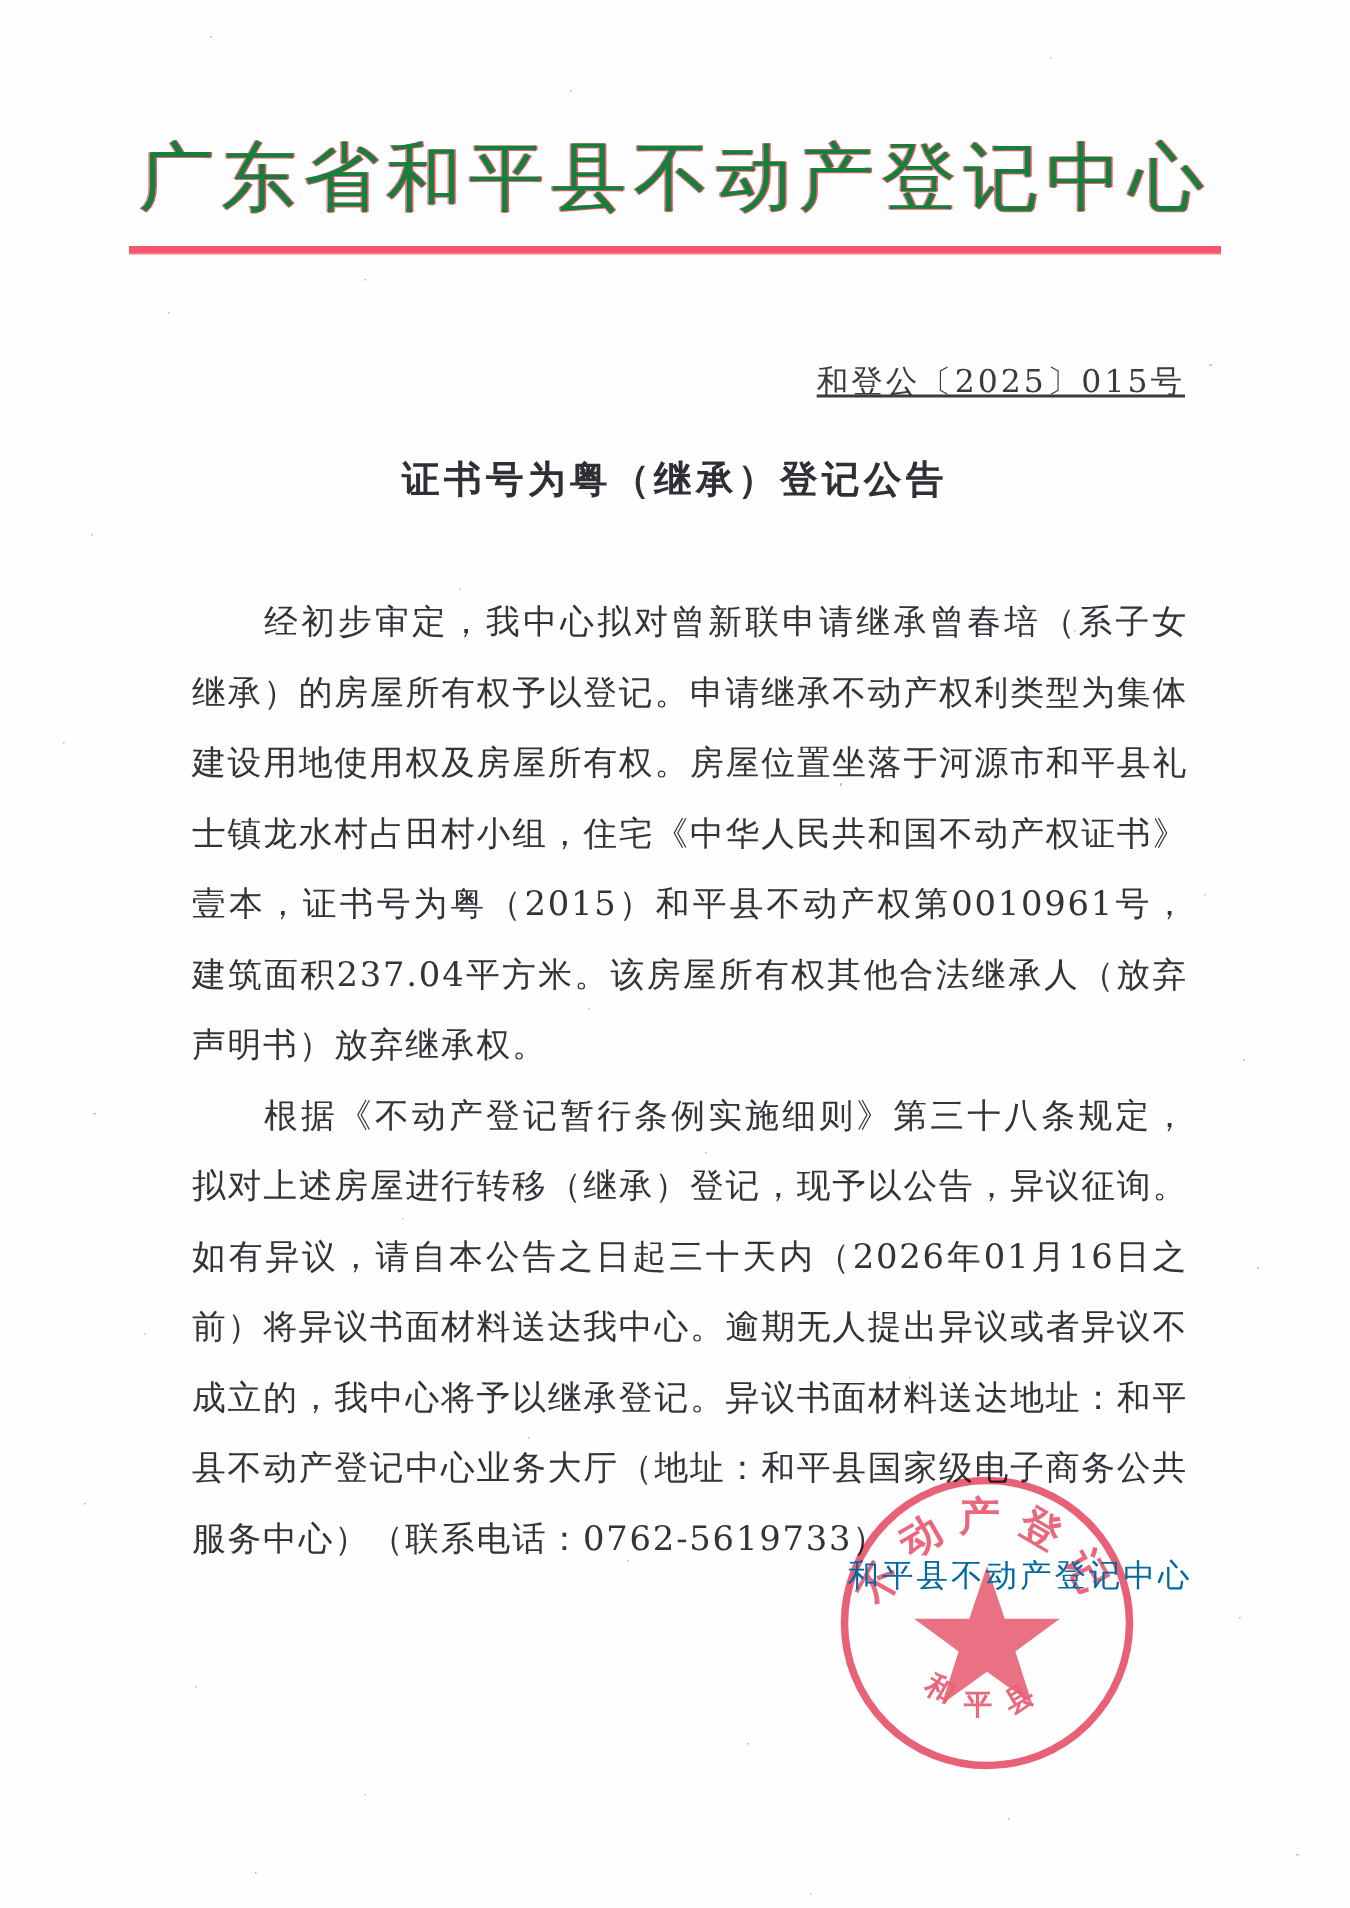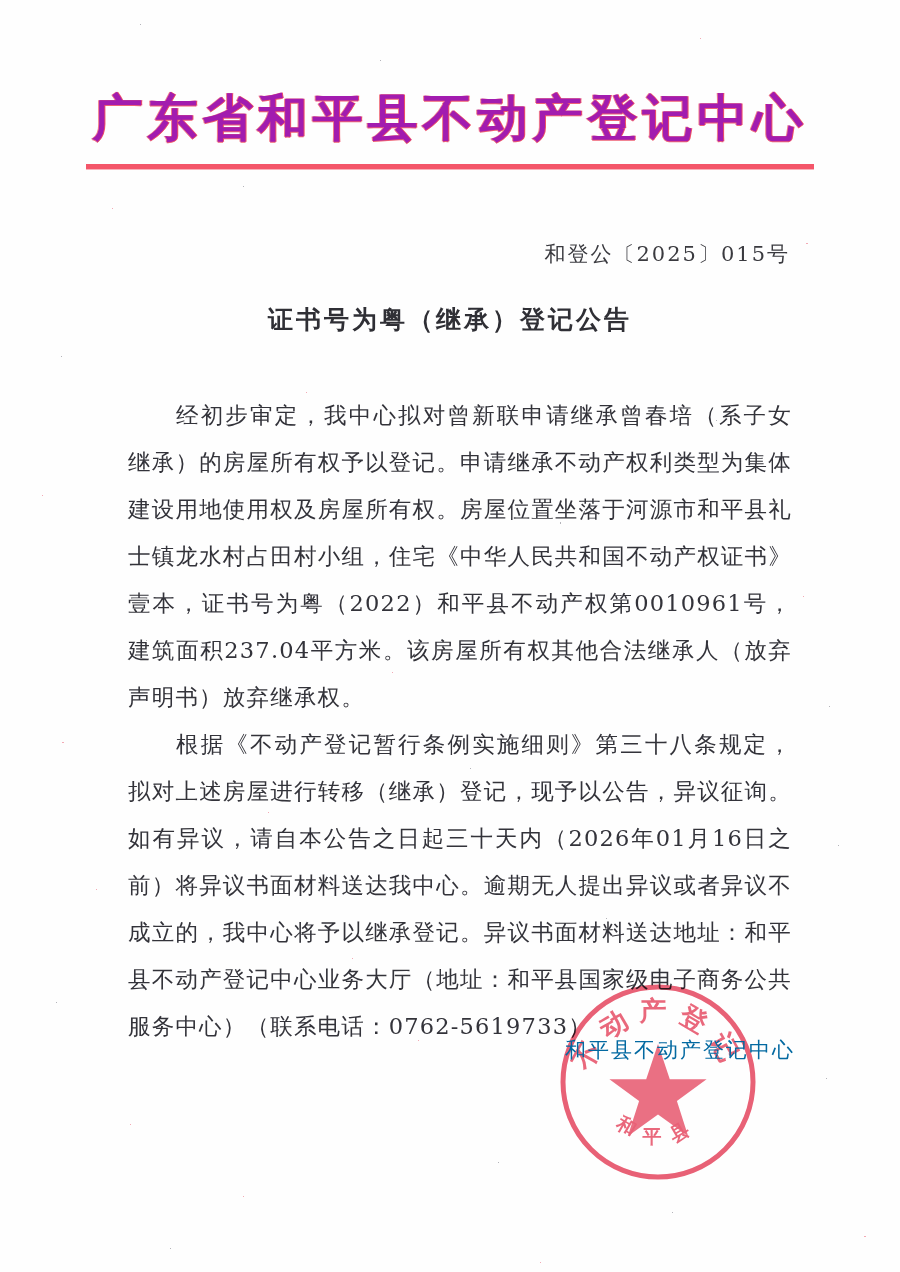--- a/index.html
+++ b/index.html
@@ -43,25 +43,25 @@
   
   .letterhead {
     position: absolute;
     left: 0;
     top: 88px;
     width: 900px;
     text-align: center;
   }
   .letterhead-title {
     font-family: "DejaVu Serif", "Liberation Serif", serif;
-    font-weight: 700;
+    font-weight: 400;
     font-size: 50px;
     line-height: 60px;
     letter-spacing: 5px;
-    color: #a21caf;
+    color: #15803d;
     text-shadow:
        1px 0 0 #ee5265,
       -1px 0 0 #f07f8c,
        0 1px 0 #ef6275;
     white-space: nowrap;
   }
   .letterhead-rule {
     position: absolute;
     left: 86px;
     top: 76px;
@@ -74,20 +74,21 @@
   
   .doc-number {
     position: absolute;
     right: 110px;
     top: 240px;
     font-family: "DejaVu Serif", "Liberation Serif", serif;
     font-size: 21px;
     letter-spacing: 2px;
     color: #3a3a3f;
     white-space: nowrap;
+    text-decoration: underline;
   }
 
   
   .doc-title {
     position: absolute;
     left: 0;
     top: 303px;
     width: 900px;
     text-align: center;
     font-family: "DejaVu Serif", "Liberation Serif", serif;
@@ -192,21 +193,21 @@
   <div class="letterhead">
     <div class="letterhead-title">广东省和平县不动产登记中心</div>
     <div class="letterhead-rule"></div>
   </div>
 
   <div class="doc-number">和登公〔2025〕015号</div>
 
   <div class="doc-title">证书号为粤（继承）登记公告</div>
 
   <div class="body-block">
-    <p class="para">经初步审定，我中心拟对曾新联申请继承曾春培（系子女继承）的房屋所有权予以登记。申请继承不动产权利类型为集体建设用地使用权及房屋所有权。房屋位置坐落于河源市和平县礼士镇龙水村占田村小组，住宅《中华人民共和国不动产权证书》壹本，证书号为粤（2022）和平县不动产权第0010961号，建筑面积237.04平方米。该房屋所有权其他合法继承人（放弃声明书）放弃继承权。</p>
+    <p class="para">经初步审定，我中心拟对曾新联申请继承曾春培（系子女继承）的房屋所有权予以登记。申请继承不动产权利类型为集体建设用地使用权及房屋所有权。房屋位置坐落于河源市和平县礼士镇龙水村占田村小组，住宅《中华人民共和国不动产权证书》壹本，证书号为粤（2015）和平县不动产权第0010961号，建筑面积237.04平方米。该房屋所有权其他合法继承人（放弃声明书）放弃继承权。</p>
     <p class="para">根据《不动产登记暂行条例实施细则》第三十八条规定，拟对上述房屋进行转移（继承）登记，现予以公告，异议征询。如有异议，请自本公告之日起三十天内（2026年01月16日之前）将异议书面材料送达我中心。逾期无人提出异议或者异议不成立的，我中心将予以继承登记。异议书面材料送达地址：和平县不动产登记中心业务大厅（地址：和平县国家级电子商务公共服务中心）（联系电话：0762-5619733）</p>
   </div>
 
   <div class="seal">
     <svg viewBox="0 0 200 200" xmlns="http://www.w3.org/2000/svg">
       <defs>
         <path id="arcTop" d="M 30 108 A 70 70 0 0 1 170 108" fill="none"></path>
         <path id="arcBottom" d="M 44 118 A 58 58 0 0 0 156 118" fill="none"></path>
       </defs>
       <circle cx="100" cy="100" r="95" fill="none" stroke="#e8536a" stroke-width="5"></circle>

